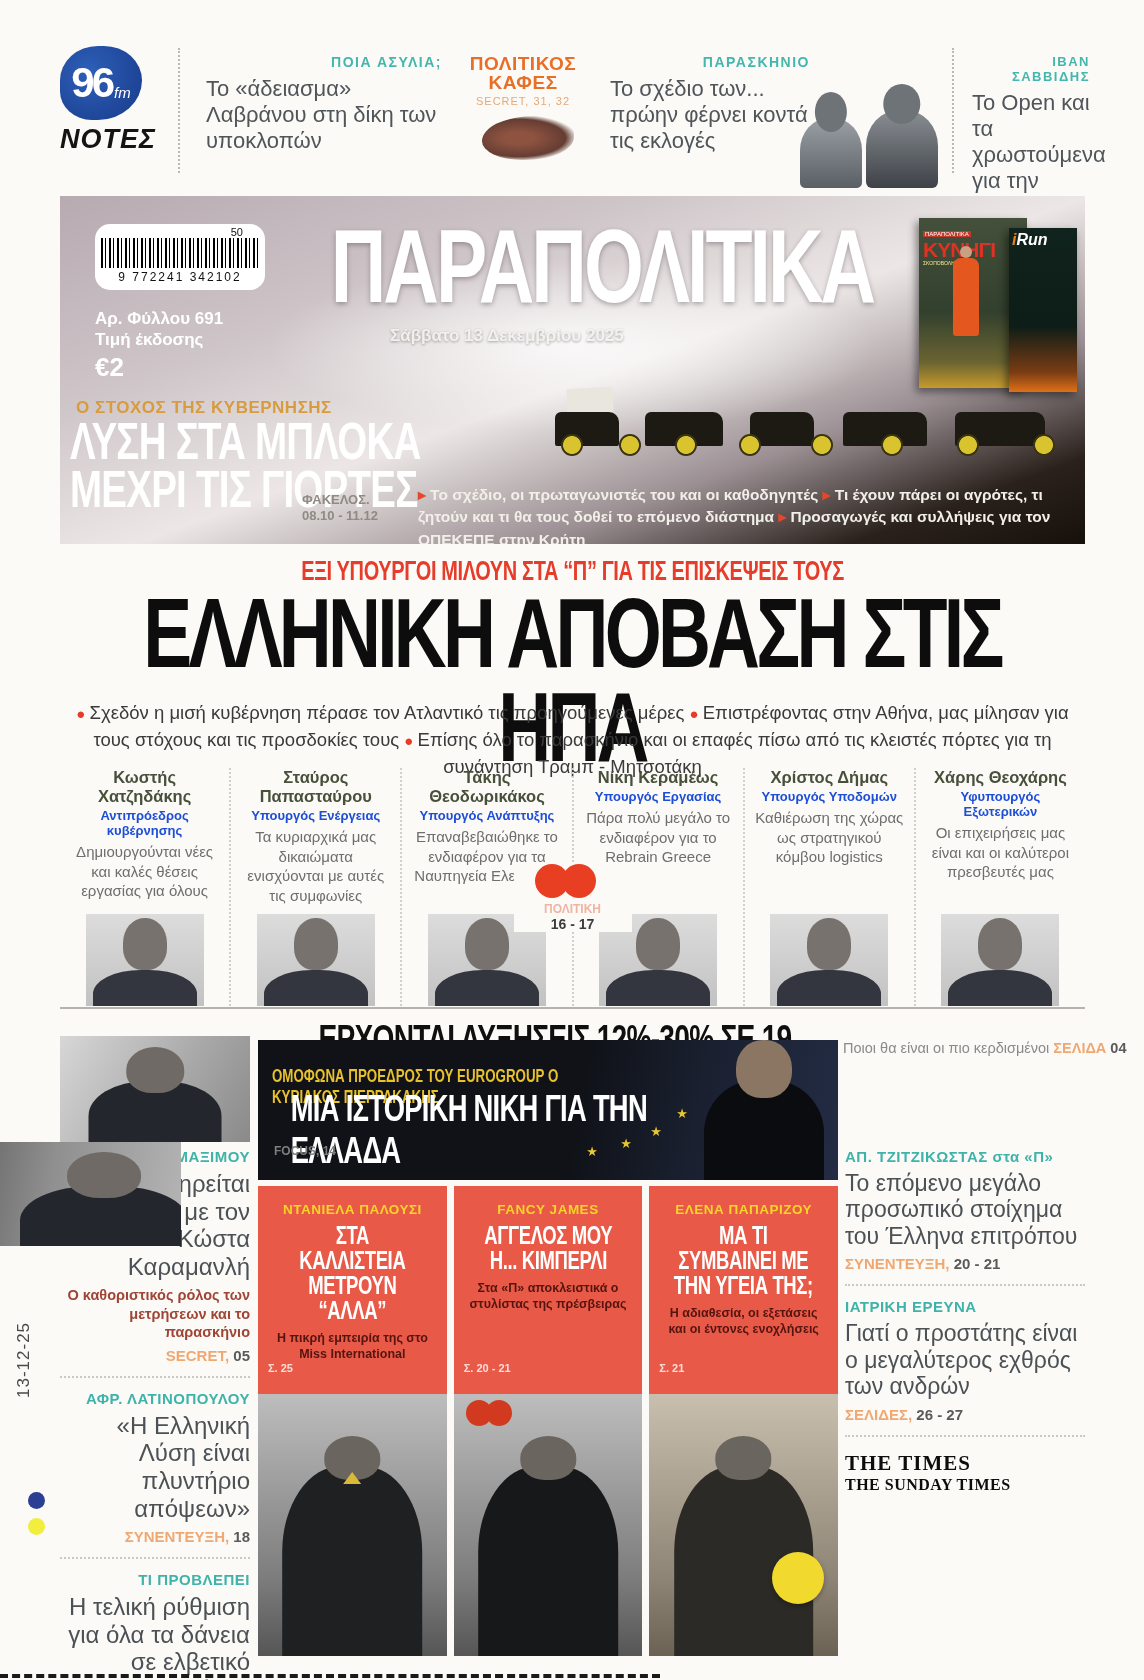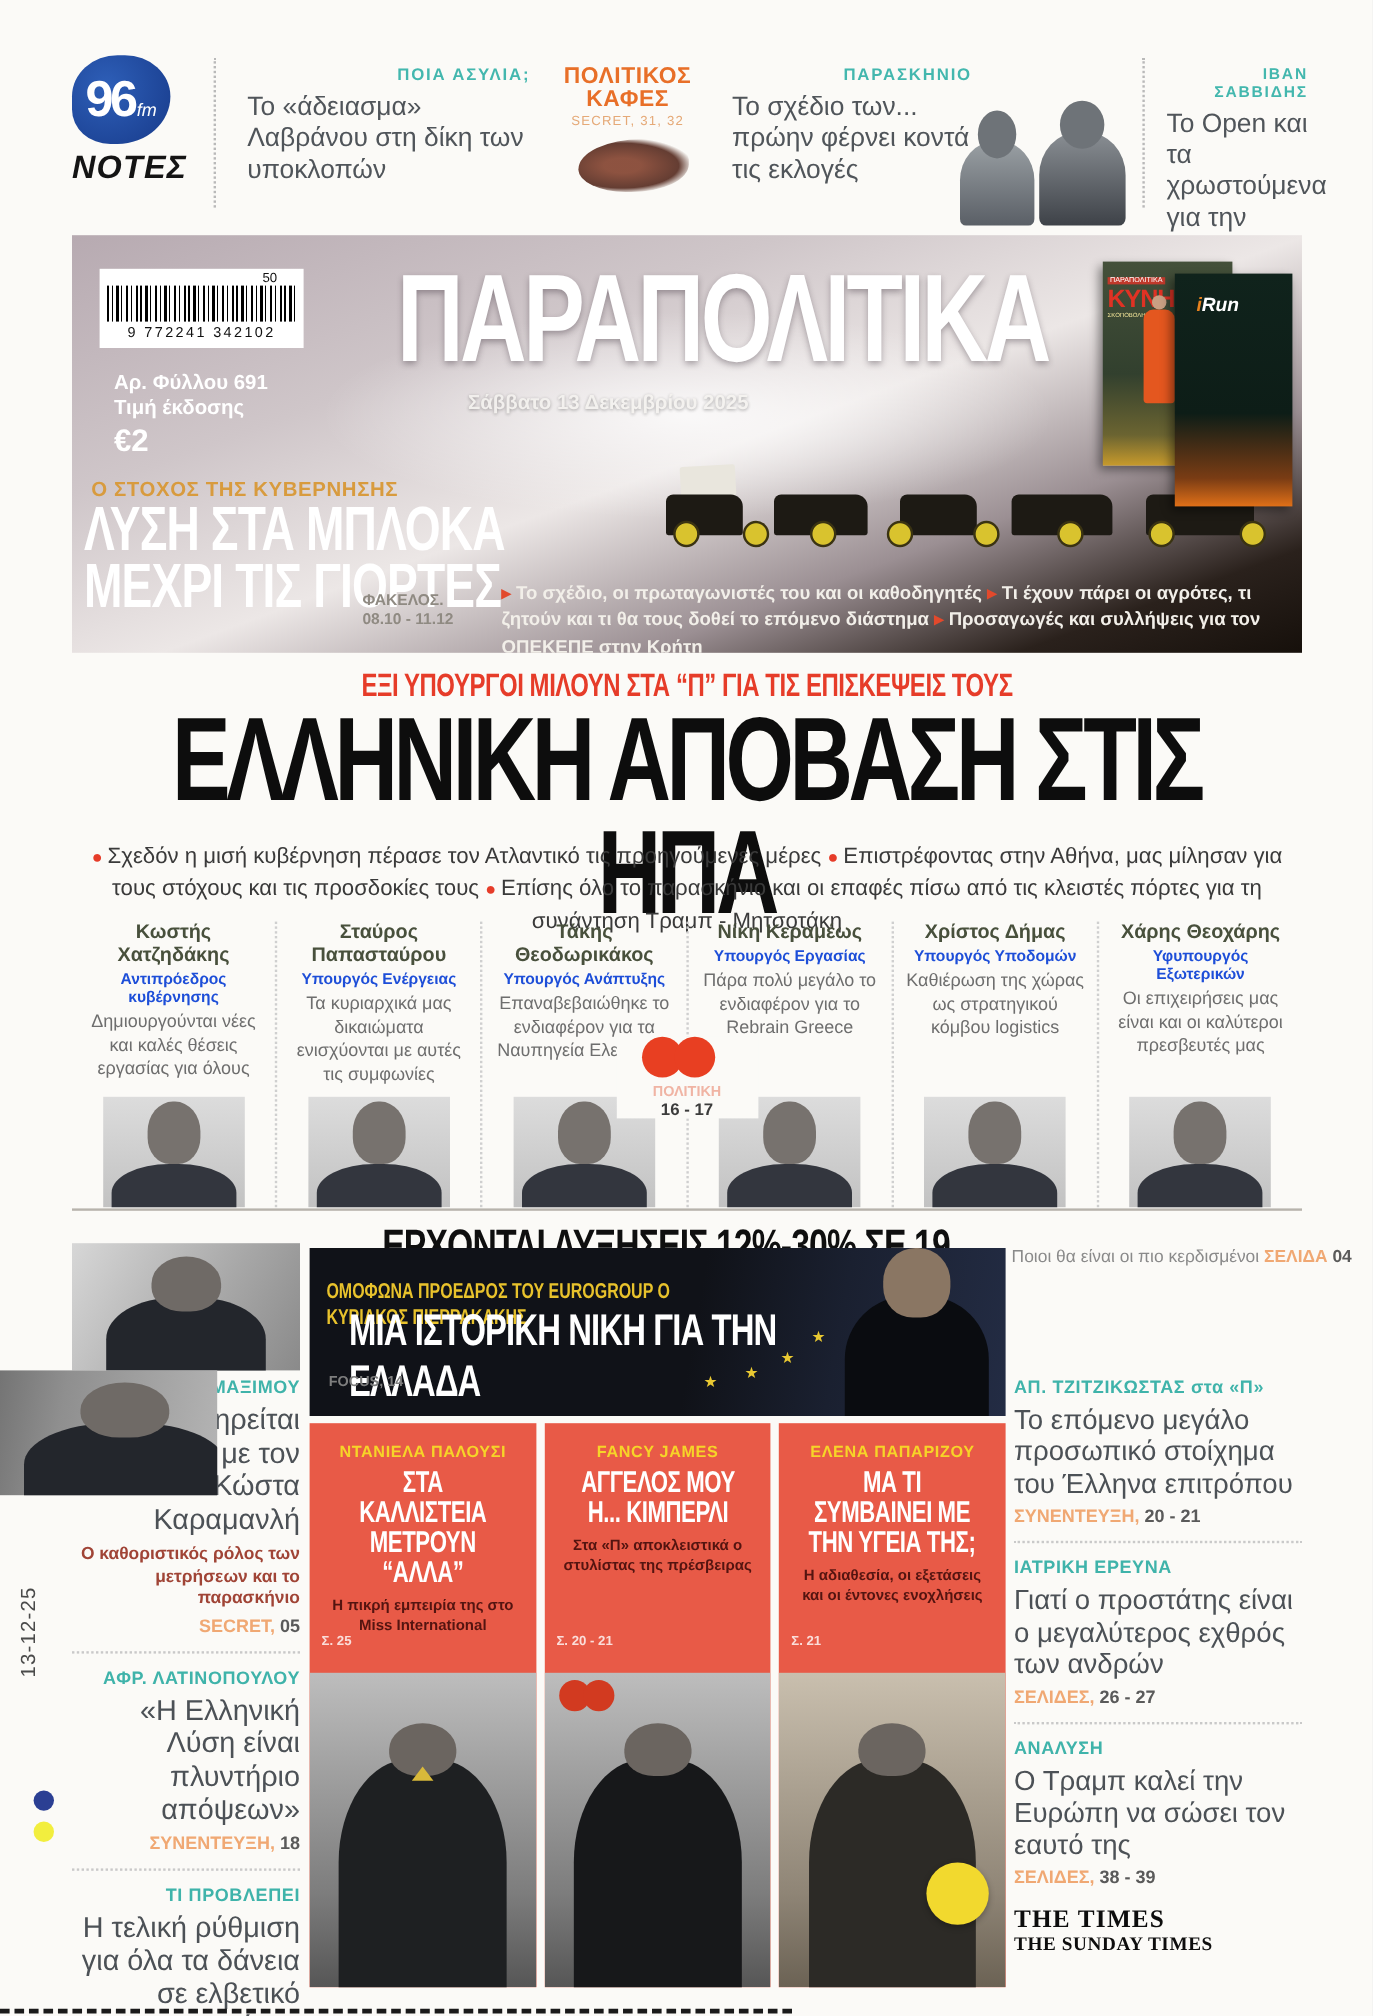--- a/index.html
+++ b/index.html
@@ -26,39 +26,39 @@
           border-radius:60% 40% 55% 45%;opacity:.85;}
   .head-sil{position:absolute;bottom:0;background:linear-gradient(#9aa0a4,#5a5f66);border-radius:46% 46% 8% 8%;}
   .head-sil::before{content:"";position:absolute;top:-26px;left:50%;transform:translateX(-50%);
           width:52%;height:40px;background:#6e7378;border-radius:50%;}
 
   
   .masthead{position:absolute;left:60px;top:196px;width:1025px;height:348px;
             background:linear-gradient(160deg,#b7aab1 0%,#cfc6c9 30%,#ece7e6 52%,#9b8f93 72%,#2a211c 88%,#16100b 100%);
             overflow:hidden;}
   .mast-haze{position:absolute;left:20%;top:18%;width:60%;height:50%;background:radial-gradient(#ffffffcc,transparent 70%);}
-  .barcode-box{position:absolute;left:23px;top:28px;width:158px;height:58px;background:#fff;padding:4px 6px;}
+  .barcode-box{position:absolute;left:35px;top:28px;width:158px;height:58px;background:#fff;padding:4px 6px;border-radius:15px;}
   .barcode-stripes{margin-top:10px;height:30px;background:repeating-linear-gradient(90deg,#000 0 2px,#fff 2px 4px,#000 4px 5px,#fff 5px 8px);}
   .barcode-top{position:absolute;right:22px;top:2px;font-size:11px;color:#111;}
   .barcode-num{font-size:12px;color:#111;text-align:center;margin-top:2px;letter-spacing:2px;}
   .issue-block{position:absolute;left:35px;top:112px;color:#fff;font-size:17px;font-weight:bold;line-height:1.25;}
   .price{font-size:26px;}
   .mast-title{position:absolute;left:162px;top:18px;width:760px;text-align:center;color:#fff;
               font-size:104px;font-weight:bold;letter-spacing:-4px;line-height:1;
               text-shadow:0 2px 6px rgba(40,30,40,.35);}
   .mast-date{position:absolute;left:330px;top:130px;color:#f4f2ef;font-size:17px;font-weight:bold;
              text-shadow:0 1px 3px rgba(0,0,0,.4);opacity:.85;}
   .cover{position:absolute;box-shadow:-3px 4px 8px rgba(0,0,0,.45);}
   .cover1{right:58px;top:22px;width:100px;height:162px;background:linear-gradient(#44503a 0%,#32402e 55%,#6b6431 85%,#c79a2c 100%);padding:4px;}
   .cover1-brand{font-size:6px;color:#fff;background:#c0392b;display:inline-block;padding:0 2px;}
   .cover1-title{color:#e03224;font-weight:bold;font-size:21px;letter-spacing:-1px;line-height:.95;}
   .cover1-sub{color:#f5e79a;font-size:5px;}
   .hunter{position:absolute;left:34px;top:40px;width:26px;height:78px;background:#e4571f;border-radius:8px 8px 3px 3px;}
   .hunter::before{content:"";position:absolute;top:-12px;left:7px;width:12px;height:12px;border-radius:50%;background:#c9a083;}
-  .cover2{right:8px;top:32px;width:62px;height:158px;background:linear-gradient(#10231c 0%,#0d1d17 60%,#7a3c14 88%,#e07018 100%);padding:18px;}
+  .cover2{right:8px;top:32px;width:62px;height:158px;background:linear-gradient(#10231c 0%,#0d1d17 60%,#7a3c14 88%,#e07018 100%);padding:3px;}
   .cover2-title{color:#fff;font-weight:bold;font-size:16px;font-style:italic;}
   .cover2-title b{color:#e8821e;}
   .cover2-sub{color:#9fb3a5;font-size:4.5px;margin-top:2px;line-height:1.3;}
 
   .tractors{position:absolute;right:0;top:198px;width:560px;height:62px;}
   .tractor{position:absolute;bottom:10px;width:64px;height:34px;background:#1d1a14;border-radius:6px 10px 2px 2px;}
   .wheel{position:absolute;bottom:0;width:22px;height:22px;border-radius:50%;background:radial-gradient(#d9c32e 55%,#3a3312 60%);}
   .sign{position:absolute;width:46px;height:26px;background:#e9e6dd;border-radius:2px;transform:rotate(-3deg);}
 
   .band-kicker{position:absolute;left:16px;top:202px;color:#d89b3e;font-size:17px;font-weight:bold;letter-spacing:.5px;}
@@ -417,28 +417,20 @@
     <div class="hdot"></div>
     <div>
       <div class="story-kicker">ΙΑΤΡΙΚΗ ΕΡΕΥΝΑ</div>
       <div class="story-title">Γιατί ο προστάτης είναι ο μεγαλύτερος εχθρός των ανδρών</div>
       <div class="story-ref">
         <span class="ref-label">ΣΕΛΙΔΕΣ,</span>
         <span class="ref-page">26 - 27</span>
       </div>
     </div>
     <div class="hdot"></div>
-    <div>
-      <div class="story-kicker">ΑΝΑΛΥΣΗ</div>
-      <div class="story-title">Ο Τραμπ καλεί την Ευρώπη να σώσει τον εαυτό της</div>
-      <div class="story-ref">
-        <span class="ref-label">ΣΕΛΙΔΕΣ,</span>
-        <span class="ref-page">38 - 39</span>
-      </div>
-    </div>
     <div class="times">
       <div class="times-l1">THE TIMES</div>
       <div class="times-l2">THE SUNDAY TIMES</div>
     </div>
   </div>
 
   <div class="edge-date">13-12-25</div>
   <div class="dot dot-blue"></div>
   <div class="dot dot-yellow"></div>
   <div class="bottom-edge"></div>

